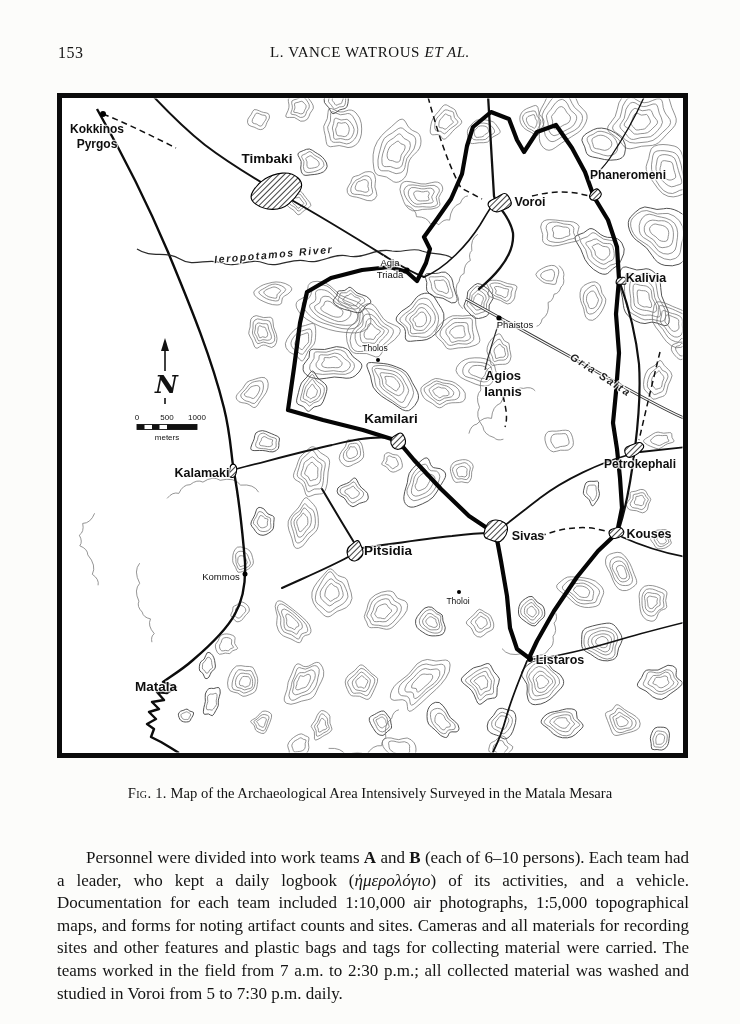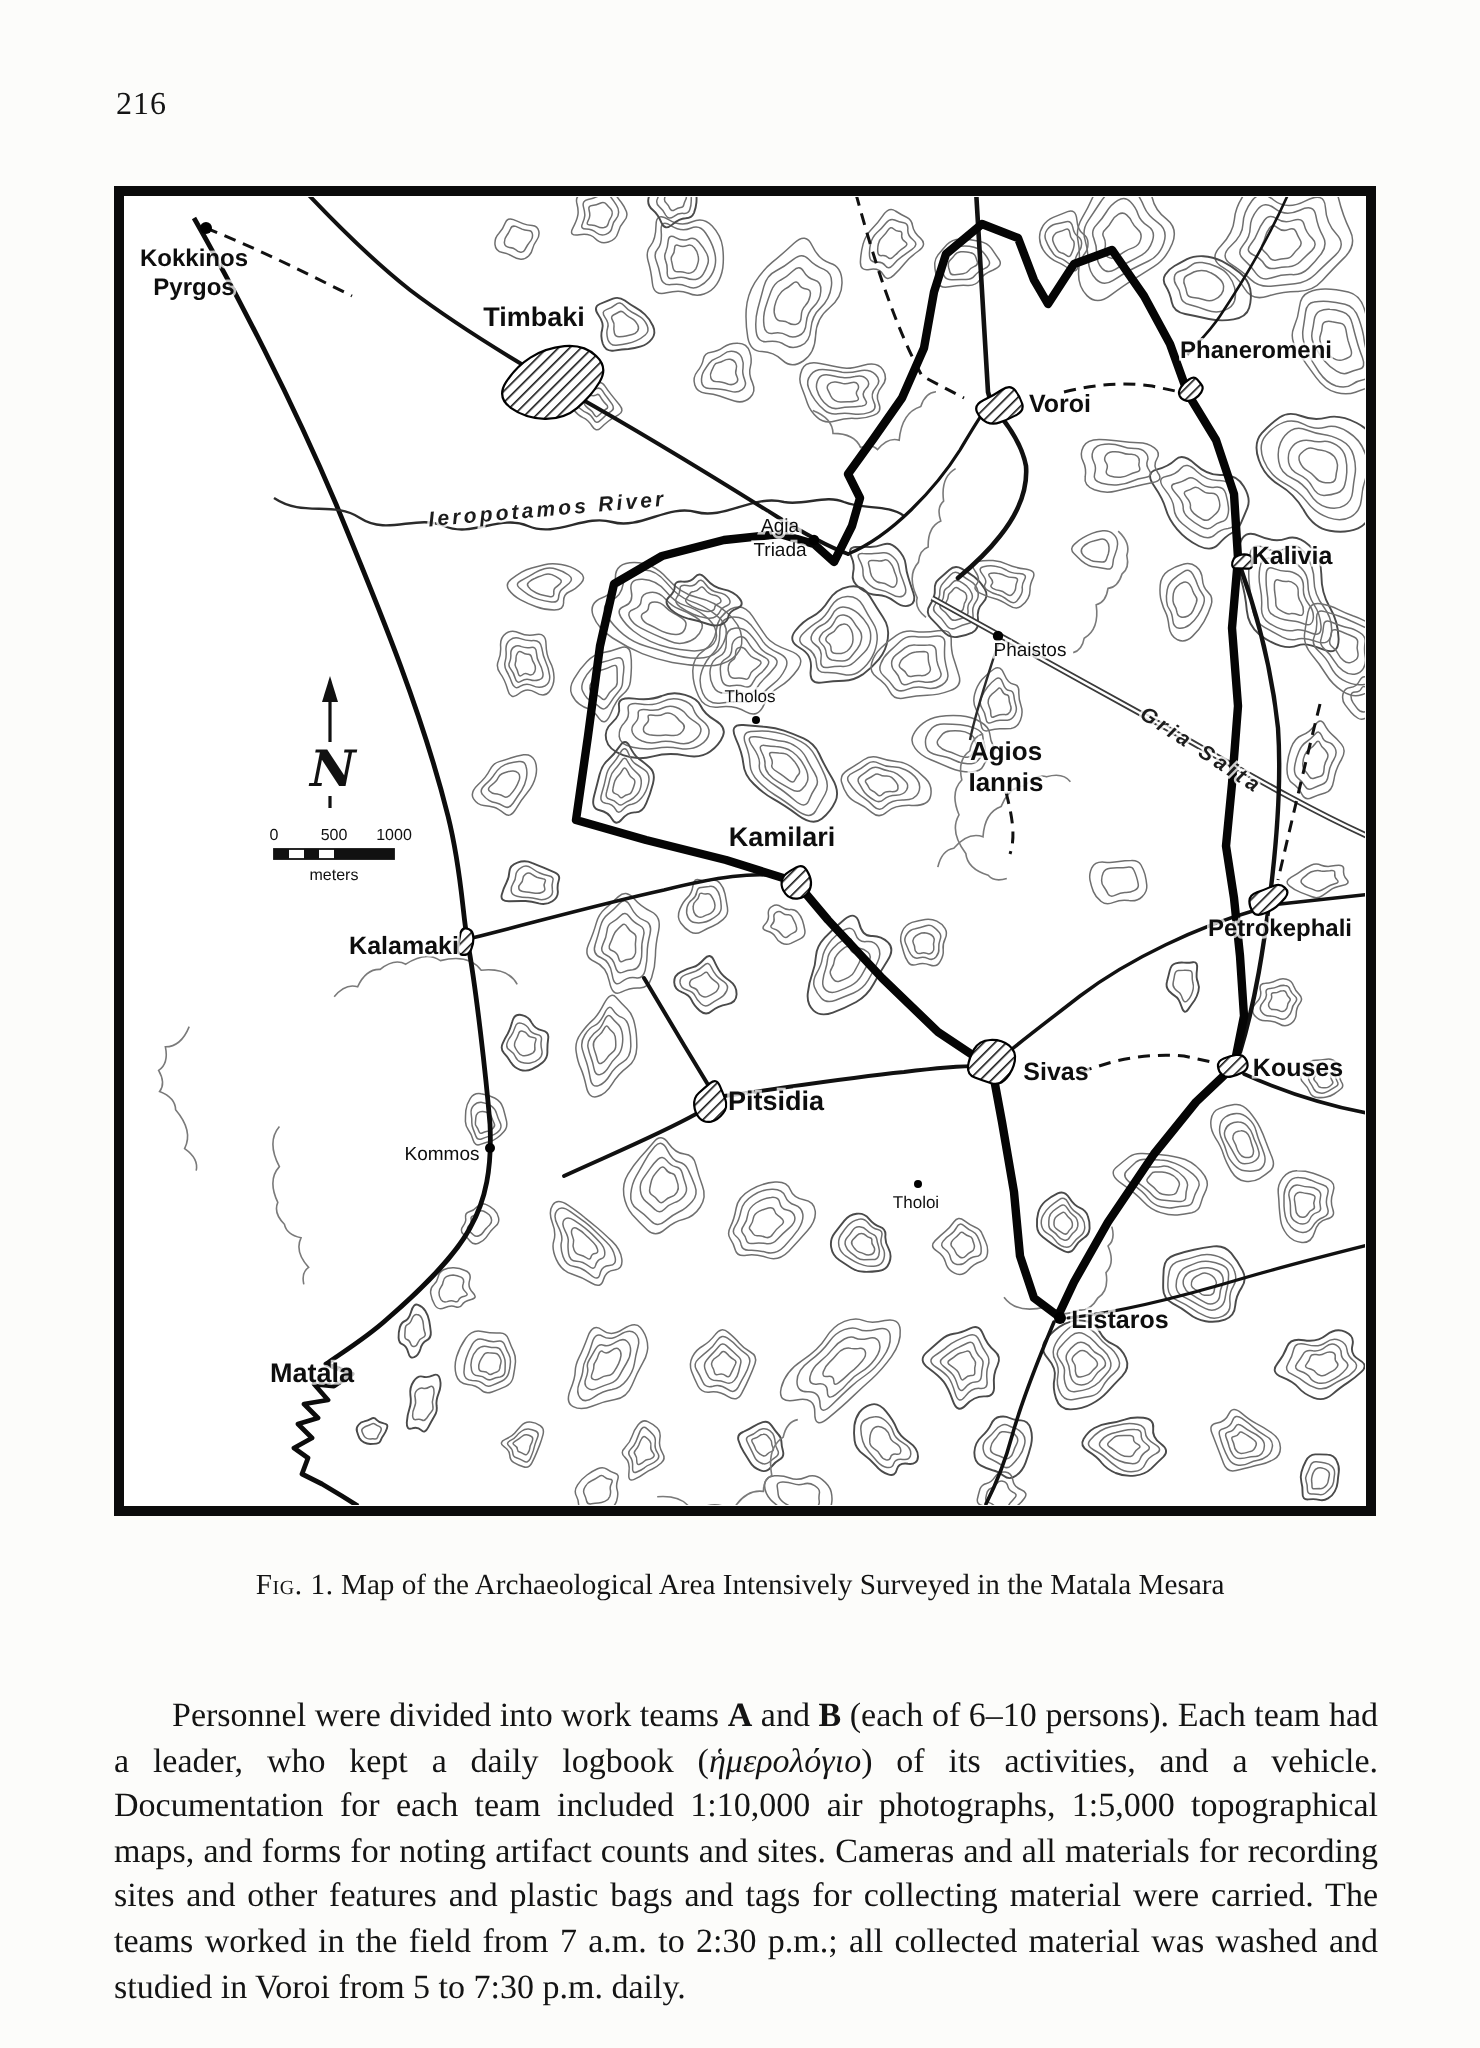--- a/index.html
+++ b/index.html
@@ -40,21 +40,22 @@
           fill:#1c1c1c;paint-order:stroke;stroke:#fff;stroke-width:2.4;stroke-opacity:.8;}
   .sitehatch{fill:url(#hatchp);stroke:#000;stroke-width:1.1;}
   .dotm{fill:#000;}
   .scaletxt{font-family:"Liberation Sans","DejaVu Sans",sans-serif;font-size:8px;fill:#111;}
   .northN{font-family:"DejaVu Serif",serif;font-style:italic;font-weight:700;font-size:25px;fill:#111;}
 </style>
 </head>
 <body>
 
 <div class="header">
-  <div class="pageno">216</div>
+  <div class="pageno">153</div>
+  <div class="runhead"><span>L. VANCE WATROUS </span><span class="it">ET AL.</span></div>
 </div>
 
 <div class="mapbox">
   <svg id="mapsvg" viewBox="57 93 631 665" xmlns="http://www.w3.org/2000/svg">
     <defs>
       <pattern id="hatchp" width="4" height="4" patternUnits="userSpaceOnUse" patternTransform="rotate(45)">
         <rect width="4" height="4" fill="#fff"></rect>
         <line x1="0" y1="0" x2="0" y2="4" stroke="#111" stroke-width="1.6"></line>
       </pattern>
       <clipPath id="mapclip">

